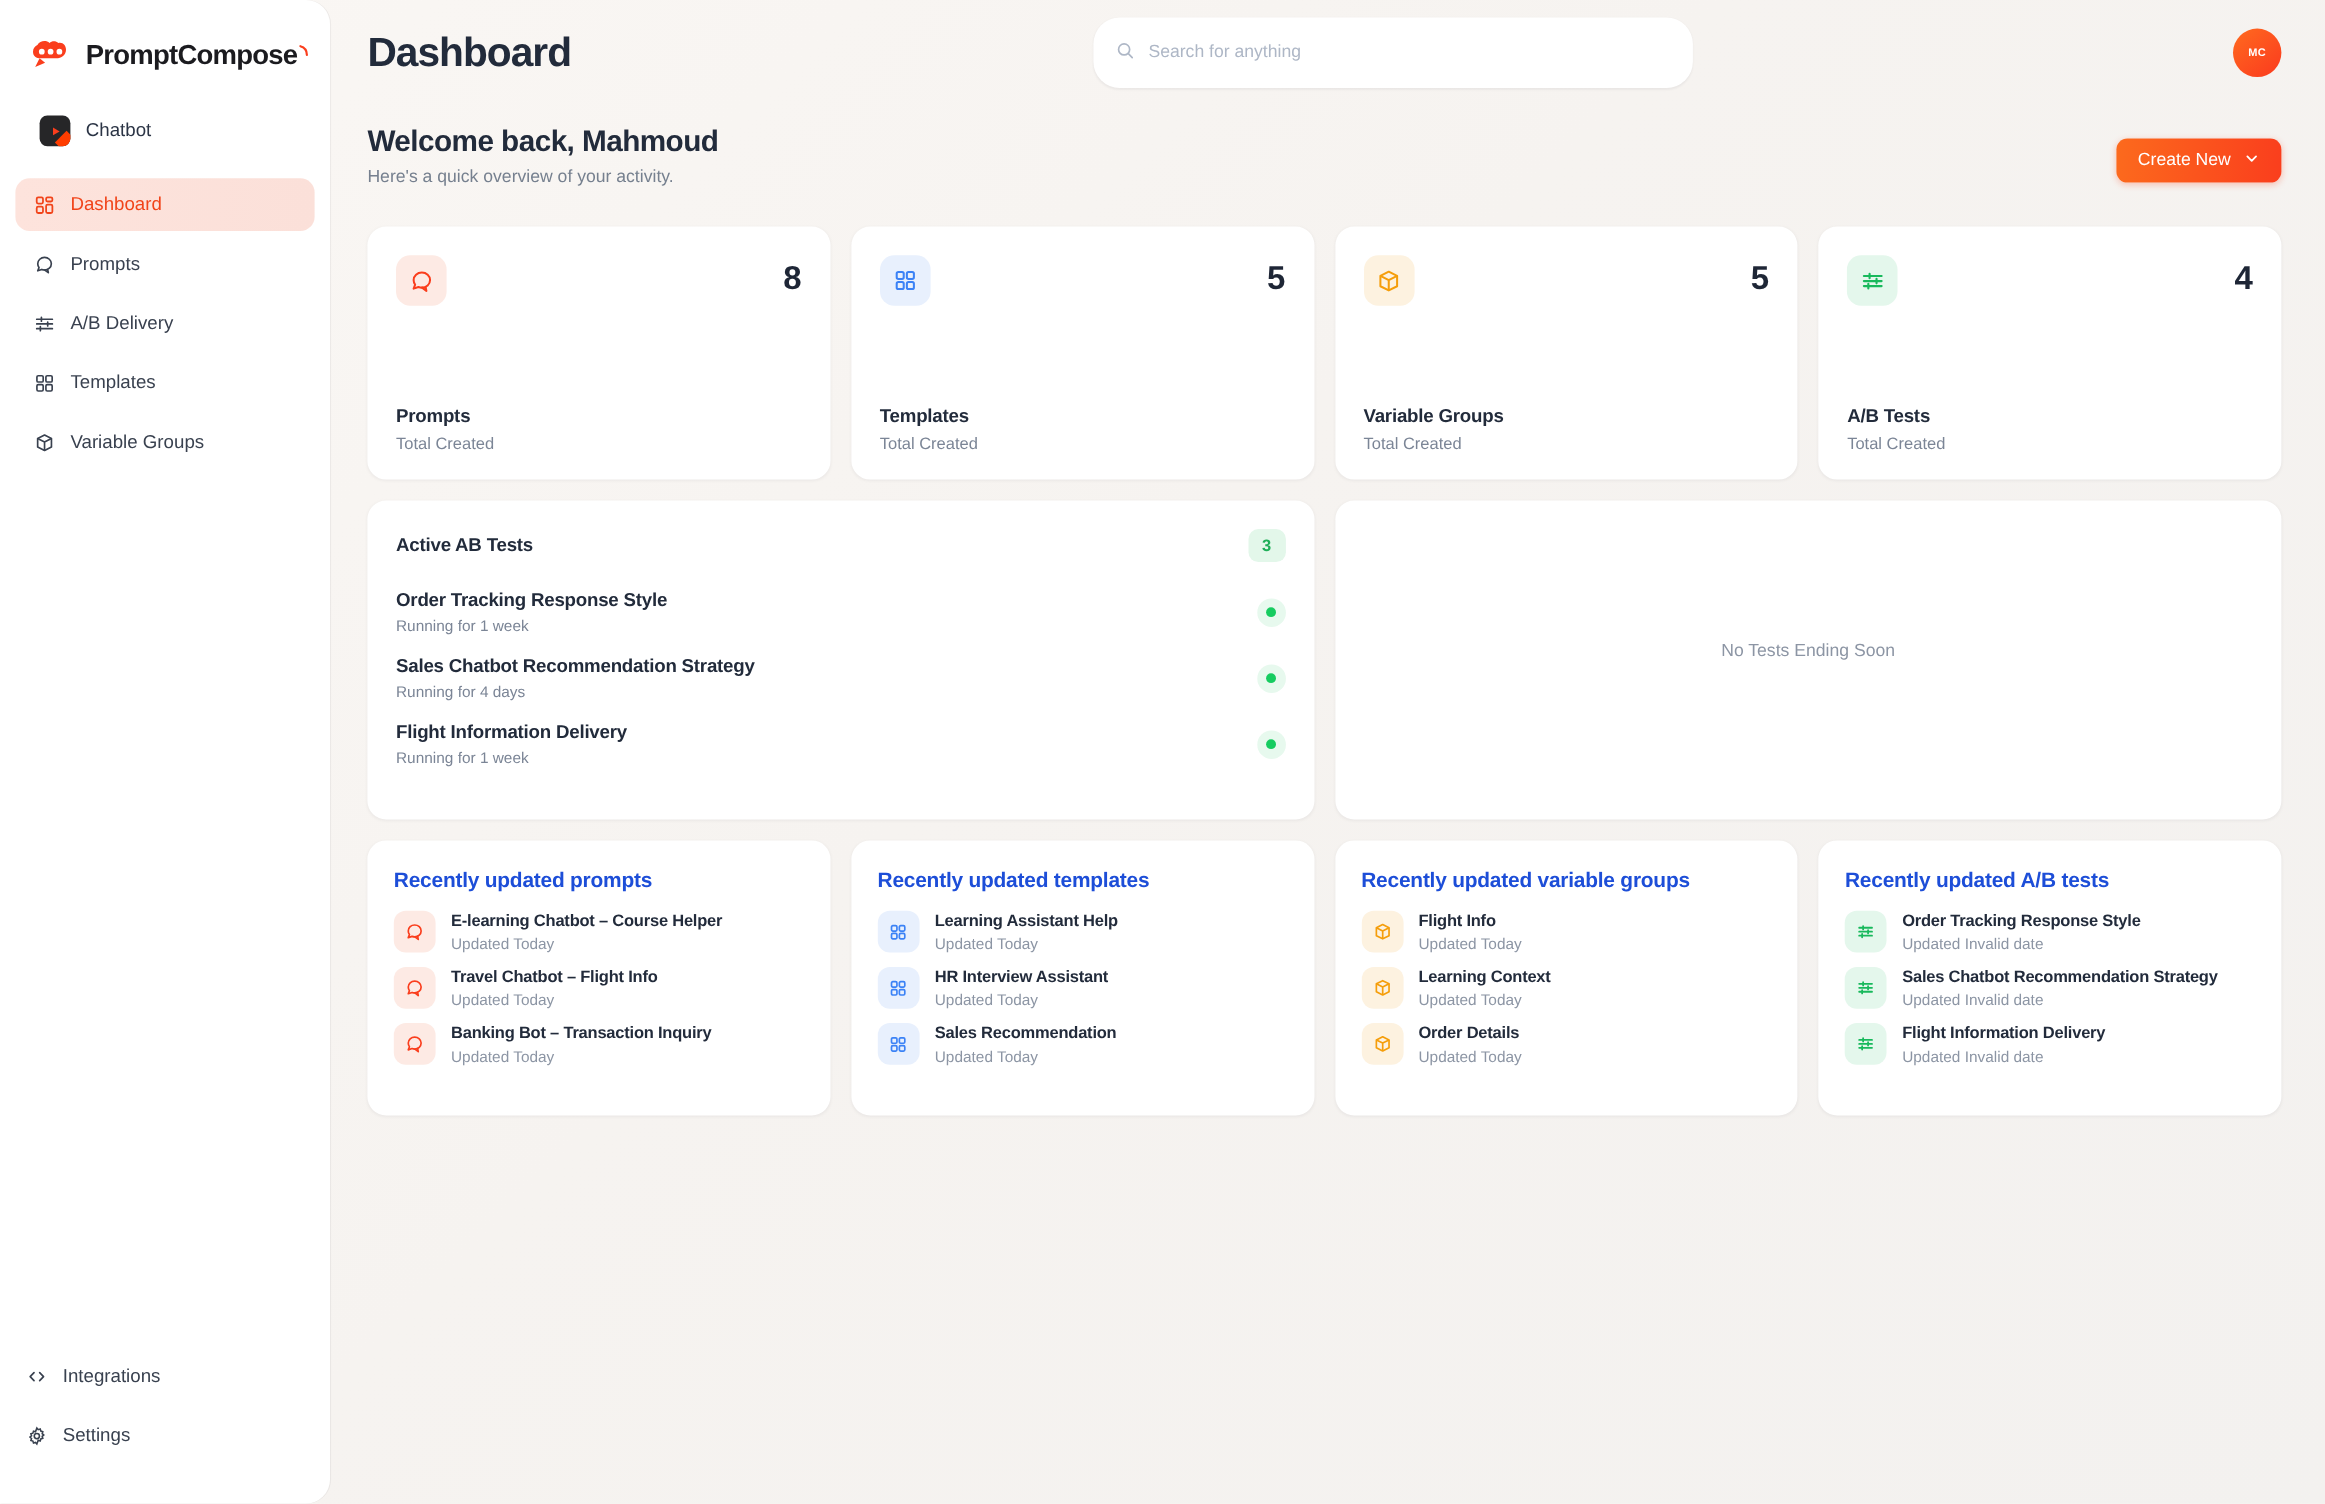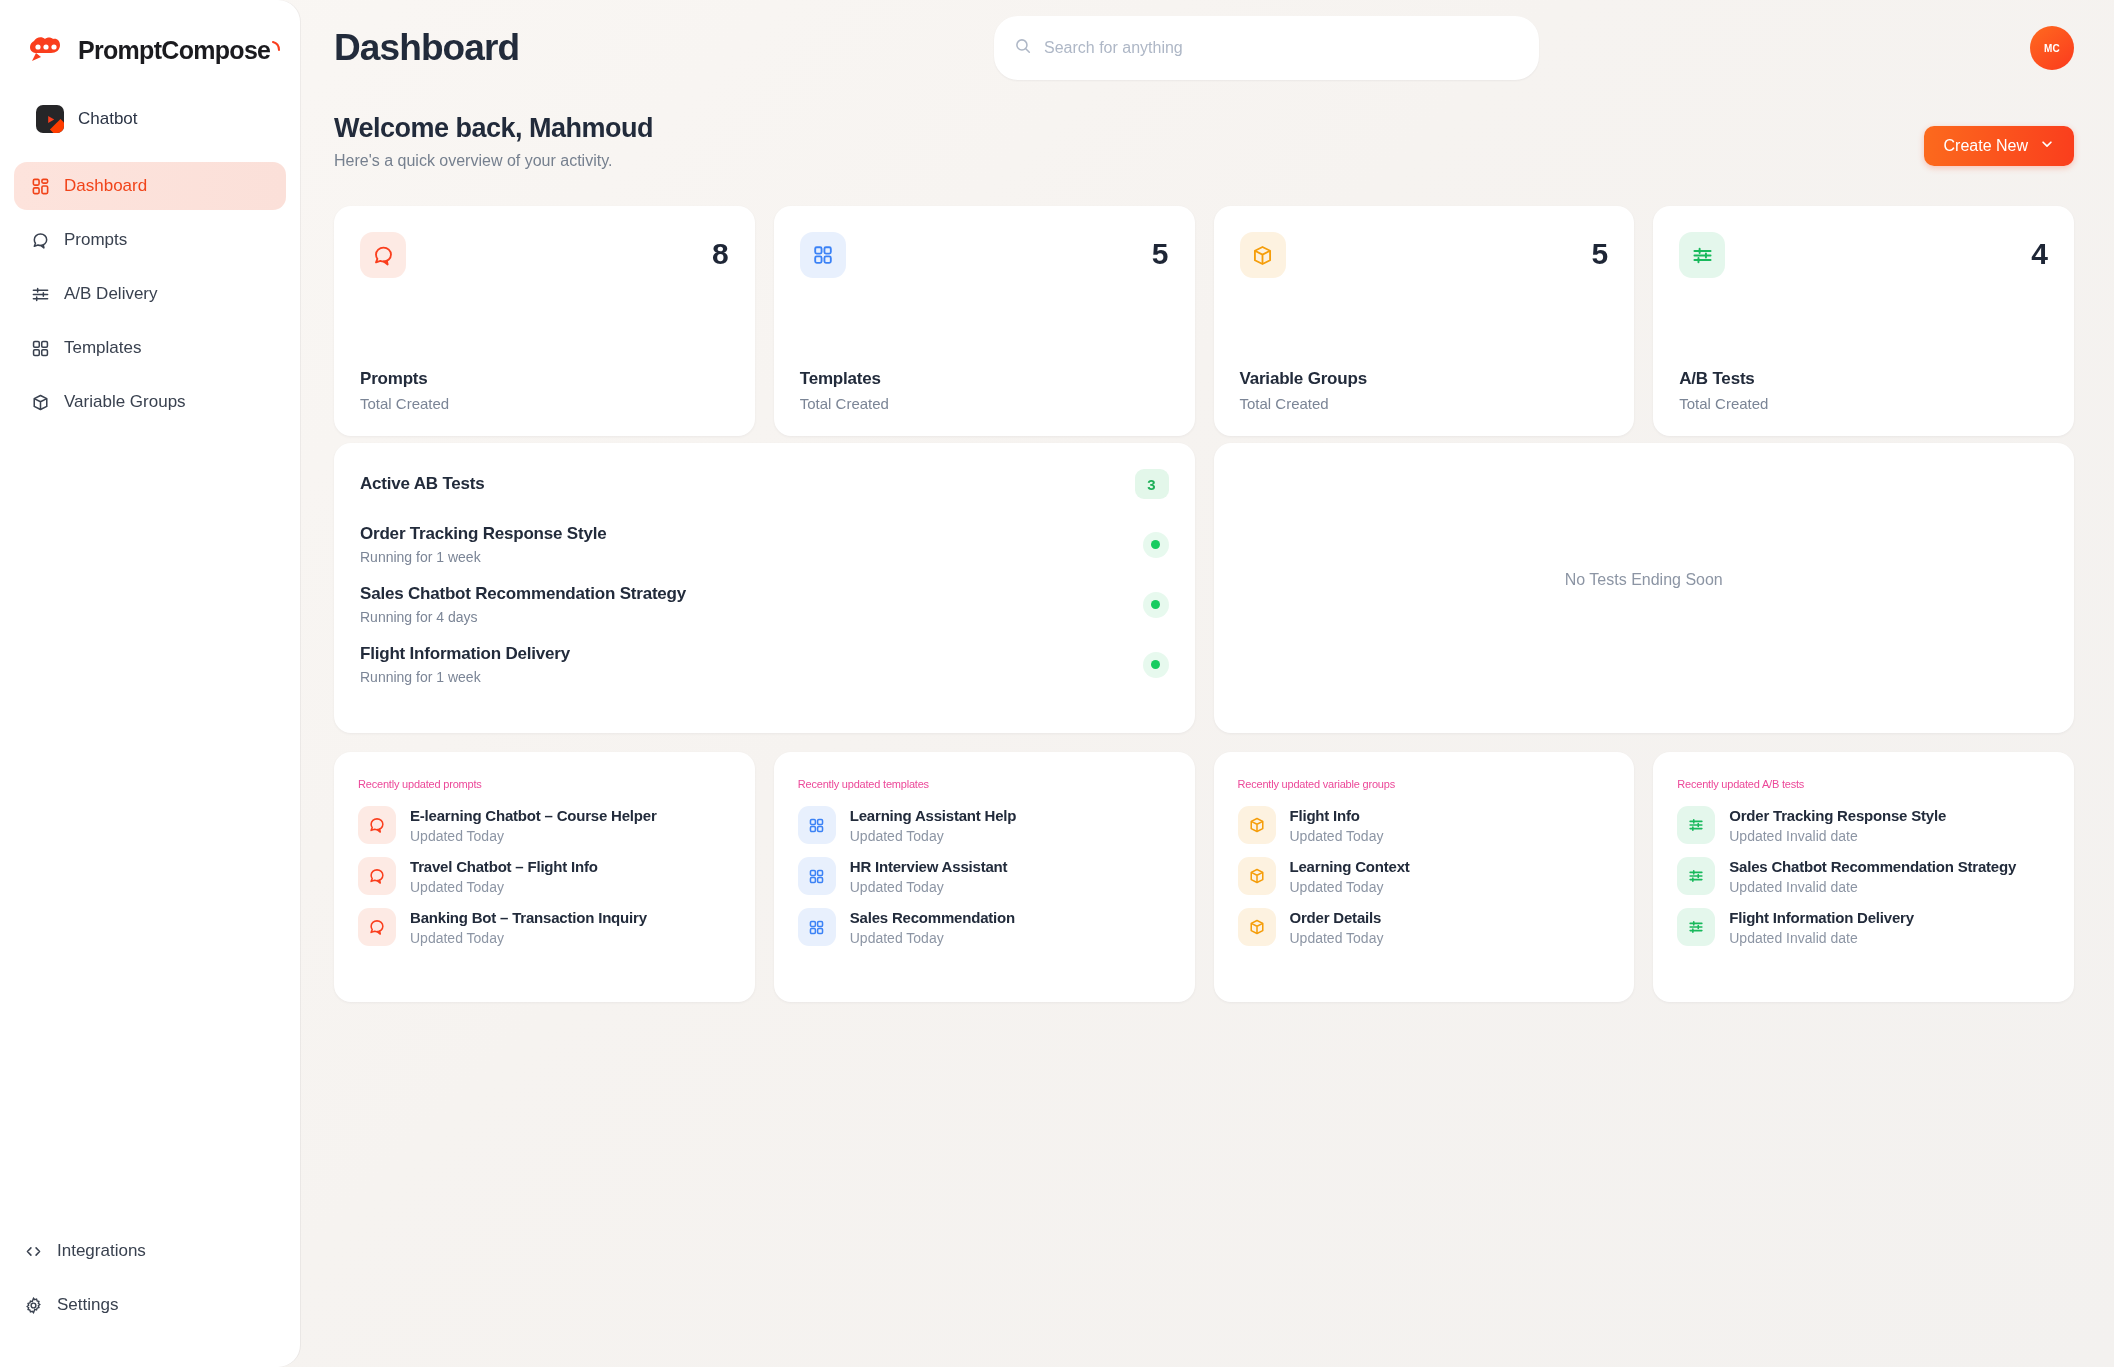--- a/index.html
+++ b/index.html
@@ -228,21 +228,21 @@
   }
   .stat-value { font-size: 30px; font-weight: 700; color: #1e2636; line-height: 1; padding-top: 7px; }
   .stat-bottom { margin-top: auto; }
   .stat-label { font-size: 17px; font-weight: 700; color: #222b3b; letter-spacing: -0.2px; }
   .stat-sub { margin-top: 6px; font-size: 15px; color: #7b8596; }
 
   .mid-grid {
     display: grid;
     grid-template-columns: 1fr 1fr;
     gap: 19px;
-    margin-top: 7px;
+    margin-top: 19px;
   }
 
   .panel { padding: 26px 26px 22px 26px; height: 290px; display: flex; flex-direction: column; }
   .panel-head { display: flex; align-items: center; justify-content: space-between; }
   .panel-title { font-size: 17px; font-weight: 700; color: #222b3b; letter-spacing: -0.2px; }
   .badge {
     min-width: 34px; height: 30px;
     border-radius: 9px;
     display: flex; align-items: center; justify-content: center;
     font-size: 15px; font-weight: 600;
@@ -274,21 +274,21 @@
     padding-bottom: 20px;
   }
 
   .recent-grid {
     display: grid;
     grid-template-columns: repeat(4, 1fr);
     gap: 19px;
     margin-top: 19px;
   }
   .recent-card { padding: 26px 24px 24px 24px; height: 250px; }
-  .recent-title { font-size: 11px; font-weight: 400; color: #ec4899; letter-spacing: -0.2px; }
+  .recent-title { font-size: 19px; font-weight: 700; color: #1d4ed8; letter-spacing: -0.2px; }
   .recent-list { margin-top: 16px; display: flex; flex-direction: column; gap: 13px; }
   .recent-item { display: flex; align-items: center; gap: 14px; cursor: pointer; }
   .recent-ico {
     width: 38px; height: 38px; flex: 0 0 38px;
     border-radius: 11px;
     display: flex; align-items: center; justify-content: center;
   }
   .recent-name { font-size: 15px; font-weight: 700; color: #222b3b; letter-spacing: -0.2px; white-space: nowrap; }
   .recent-sub { margin-top: 4px; font-size: 14px; color: #8c95a4; }
 

